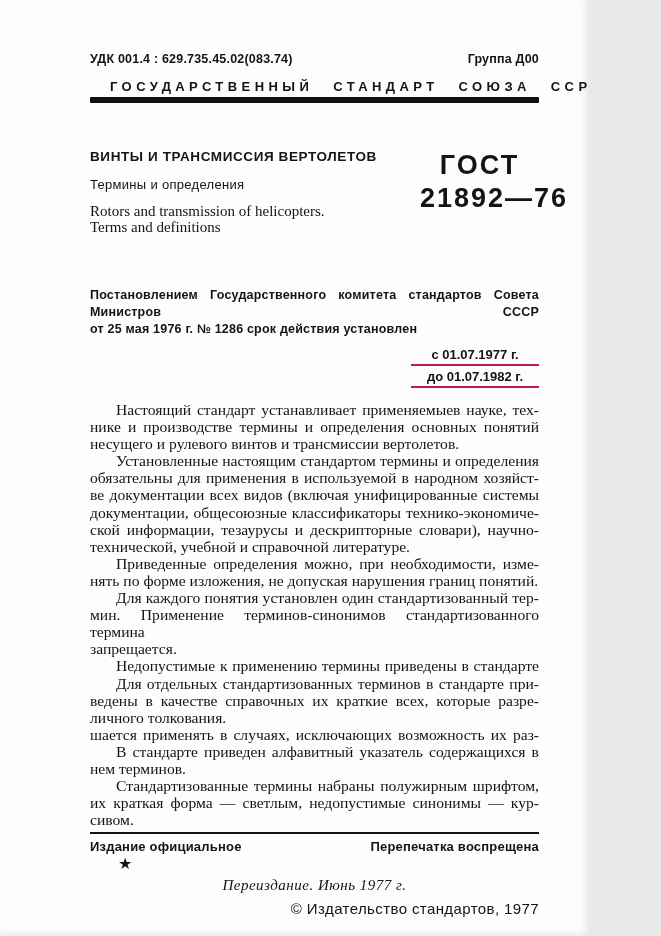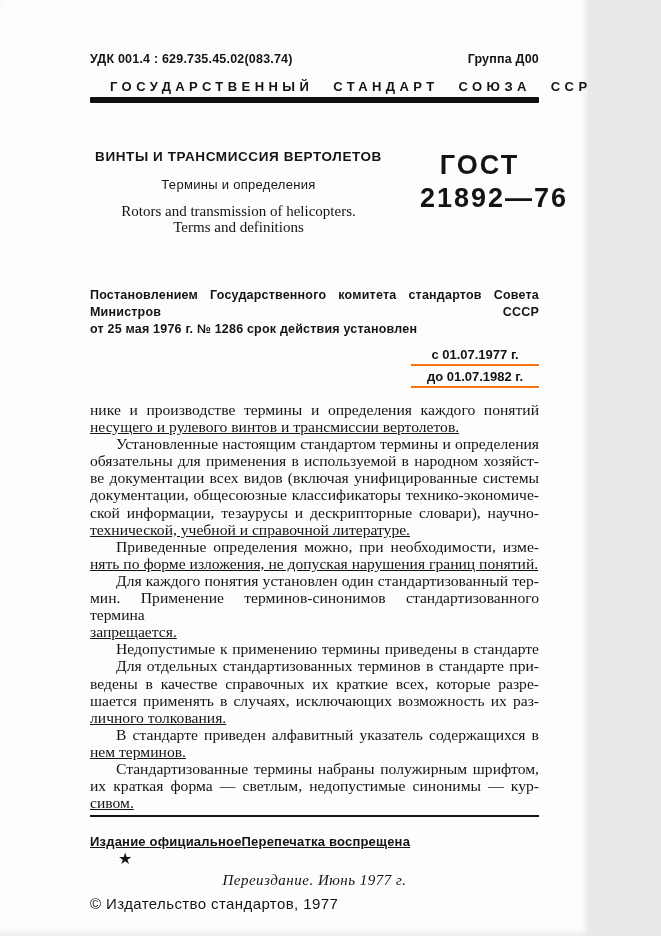--- a/index.html
+++ b/index.html
@@ -32,21 +32,21 @@
     display: flex; justify-content: space-between;
     margin-top: 13px;
     font-family: "Liberation Sans", sans-serif;
     font-weight: 700; font-size: 13px;
   }
   .gosheader span { letter-spacing: 0.34em; white-space: nowrap; padding-left: 20px; }
   .thickrule { margin-top: 3px; height: 6px; background: #101010; border-radius: 1px; }
 
   
   .titleblock { display: flex; margin-top: 46px; }
-  .title-left { width: 360px; text-align: center; }
+  .title-left { width: 360px; text-align: left; }
   .title-ru {
     font-family: "Liberation Sans", sans-serif; font-weight: 700;
     font-size: 13.5px; letter-spacing: 0.6px;
   }
   .subtitle-ru {
     font-family: "Liberation Sans", sans-serif; font-weight: 400;
     font-size: 13px; margin-top: 13px; letter-spacing: 0.3px;
   }
   .title-en { margin-top: 11px; font-size: 15px; line-height: 16px; }
   .title-right { margin-left: auto; width: 152px; text-align: center; }
@@ -60,41 +60,41 @@
     margin-top: 52px;
     font-family: "Liberation Sans", sans-serif; font-weight: 700;
     font-size: 12.5px; line-height: 17px; letter-spacing: 0.2px;
   }
   .decree .jl { text-align: justify; text-align-last: justify; }
   .dates { margin-top: 7px; text-align: right; }
   .dates .drow { margin-bottom: 1px; }
   .dates .dval {
     display: inline-block; min-width: 128px; text-align: center;
     font-family: "Liberation Sans", sans-serif; font-weight: 700; font-size: 13px;
-    border-bottom: 2px solid #f97316; padding-bottom: 2px; line-height: 15px;
+    border-bottom: 2px solid #be185d; padding-bottom: 2px; line-height: 15px;
   }
 
   
   .bodytext { margin-top: 13px; font-size: 15.6px; line-height: 17.1px; }
   .bline { text-align: justify; }
   .bline.jfull { text-align-last: justify; }
-  .bline.plast { text-align-last: left; text-decoration: underline; }
+  .bline.plast { text-align-last: left; }
   .bline.first { text-indent: 26px; }
 
   
   .thinrule { margin-top: 4px; height: 2px; background: #141414; }
   .footrow {
-    display: flex; margin-top: 17px;
+    display: flex; justify-content: space-between; margin-top: 5px;
     font-family: "Liberation Sans", sans-serif; font-weight: 700;
-    font-size: 13px; letter-spacing: 0.2px; text-decoration: underline;
+    font-size: 13px; letter-spacing: 0.2px;
   }
   .star { margin-left: 28px; font-size: 16px; line-height: 16px; margin-top: 2px; }
   .reissue { text-align: center; font-style: italic; font-size: 15px; margin-top: 5px; letter-spacing: 0.5px; }
   .copyright {
-    margin-top: 6px;
+    text-align: right; margin-top: 6px;
     font-family: "Liberation Sans", sans-serif; font-weight: 500; font-size: 15px; letter-spacing: 0.4px;
   }
 </style>
 </head>
 <body>
 
 <div class="page">
 
   <div class="topline">
     <span>УДК 001.4 : 629.735.45.02(083.74)</span>
@@ -132,38 +132,39 @@
   <div class="dates">
     <div class="drow">
       <span class="dval">с 01.07.1977 г.</span>
     </div>
     <div class="drow">
       <span class="dval">до 01.07.1982 г.</span>
     </div>
   </div>
 
   <div class="bodytext">
-      <div class="bline jfull">нике и производстве термины и определения каждого понятий</div>
+      <div class="bline first jfull">Настоящий стандарт устанавливает применяемыев науке, тех-</div>
+      <div class="bline jfull">нике и производстве термины и определения основных понятий</div>
       <div class="bline plast">несущего и рулевого винтов и трансмиссии вертолетов.</div>
       <div class="bline first jfull">Установленные настоящим стандартом термины и определения</div>
       <div class="bline jfull">обязательны для применения в используемой в народном хозяйст-</div>
       <div class="bline jfull">ве документации всех видов (включая унифицированные системы</div>
       <div class="bline jfull">документации, общесоюзные классификаторы технико-экономиче-</div>
       <div class="bline jfull">ской информации, тезаурусы и дескрипторные словари), научно-</div>
       <div class="bline plast">технической, учебной и справочной литературе.</div>
       <div class="bline first jfull">Приведенные определения можно, при необходимости, изме-</div>
       <div class="bline plast">нять по форме изложения, не допуская нарушения границ понятий.</div>
       <div class="bline first jfull">Для каждого понятия установлен один стандартизованный тер-</div>
       <div class="bline jfull">мин. Применение терминов-синонимов стандартизованного термина</div>
       <div class="bline plast">запрещается.</div>
       <div class="bline first jfull">Недопустимые к применению термины приведены в стандарте</div>
       <div class="bline first jfull">Для отдельных стандартизованных терминов в стандарте при-</div>
       <div class="bline jfull">ведены в качестве справочных их краткие всех, которые разре-</div>
+      <div class="bline plast">личного толкования.</div>
       <div class="bline jfull">шается применять в случаях, исключающих возможность их раз-</div>
-      <div class="bline plast">личного толкования.</div>
       <div class="bline first jfull">В стандарте приведен алфавитный указатель содержащихся в</div>
       <div class="bline plast">нем терминов.</div>
       <div class="bline first jfull">Стандартизованные термины набраны полужирным шрифтом,</div>
       <div class="bline jfull">их краткая форма — светлым, недопустимые синонимы — кур-</div>
       <div class="bline plast">сивом.</div>
     </div>
 
   <div class="thinrule"></div>
 
   <div class="footrow">

